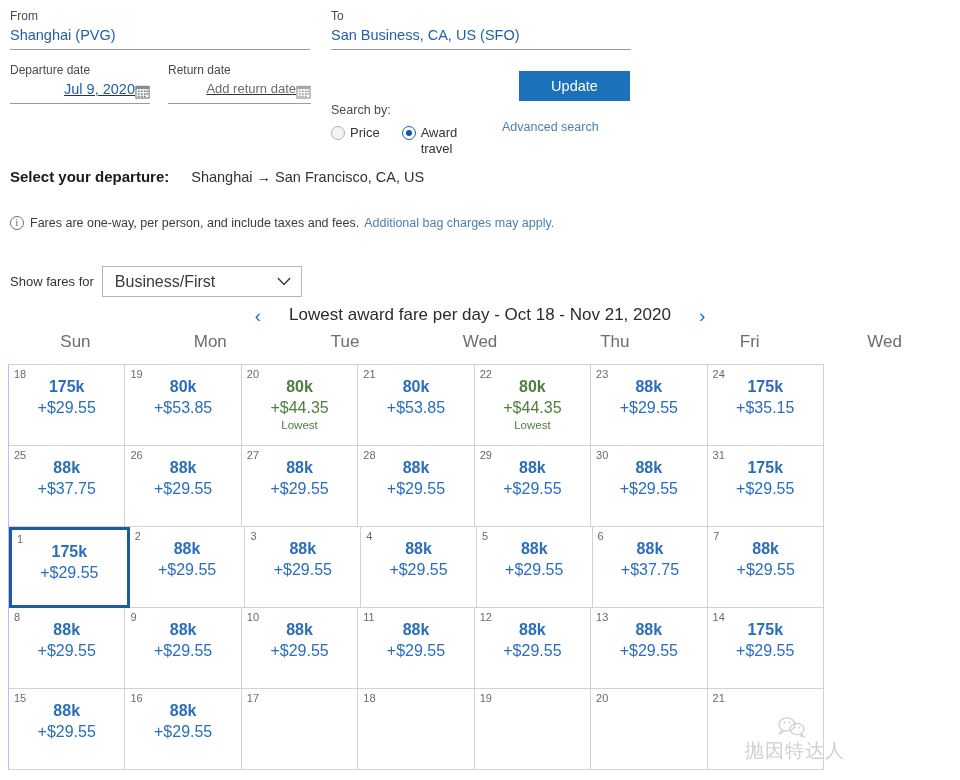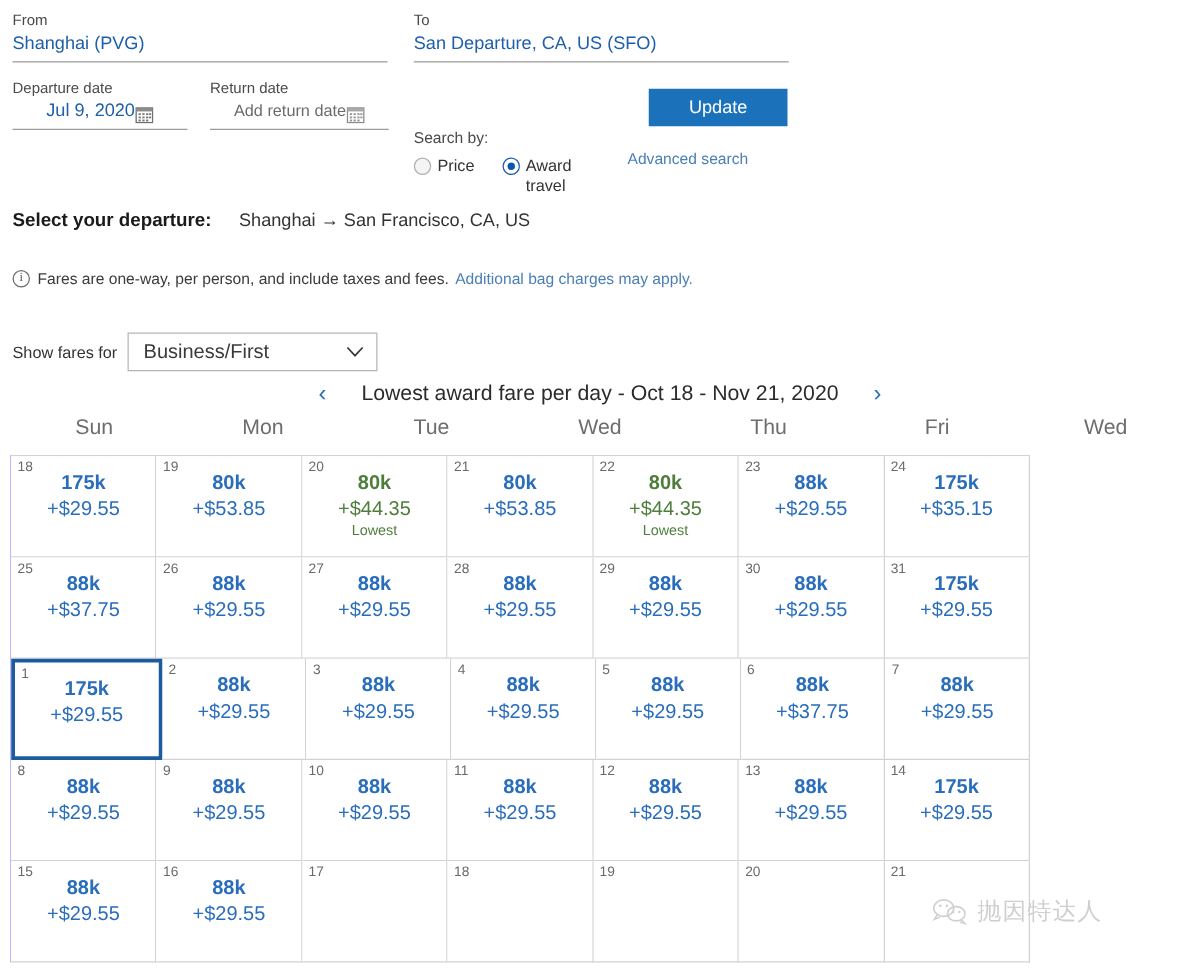--- a/index.html
+++ b/index.html
@@ -26,21 +26,21 @@
     padding-bottom: 3px;
   }
   .field-value.placeholder { color: #6b6b6b; font-size: 13px; }
 
   .from-field { position: absolute; left: 10px; top: 8px; width: 300px; }
   .to-field   { position: absolute; left: 331px; top: 8px; width: 300px; }
 
   .dep-field  { position: absolute; left: 10px; top: 62px; width: 140px; }
   .ret-field  { position: absolute; left: 168px; top: 62px; width: 143px; }
 
-  .date-row { display: flex; align-items: flex-end; justify-content: center; }
+  .date-row { display: flex; align-items: flex-end; justify-content: flex-end; text-decoration: underline; }
   .cal-icon { width: 15px; height: 15px; margin-bottom: 4px; opacity: .85; }
 
   .searchby { position: absolute; left: 331px; top: 62px; width: 190px; margin-top: 41px; }
   .searchby-label { font-size: 12.5px; color: #4a4a4a; }
   .radio-row { display: flex; margin-top: 8px; }
   .radio-opt { display: flex; align-items: flex-start; margin-right: 22px; }
   .radio {
     width: 14px; height: 14px; border-radius: 50%;
     border: 1px solid #b0b0b0; background: #f4f4f4;
     margin-right: 5px; margin-top: 1px; flex: 0 0 auto;
@@ -150,40 +150,40 @@
   .fare .tax   { font-size: 16px; line-height: 21px; }
   .fare .lowest-tag { font-size: 11.5px; line-height: 15px; }
   .fare.lowest { color: #4f7e3c; }
 
   
   .watermark {
     position: absolute; left: 745px; top: 716px;
     display: flex; align-items: center;
     color: #cfcfcf; font-size: 19px;
     font-family: "DejaVu Sans", sans-serif;
-    pointer-events: none; user-select: none;
+    pointer-events: none; user-select: none; flex-direction: column;
   }
   .wm-icon { margin-right: 7px; }
   .wm-text { letter-spacing: 1px; }
 </style>
 </head>
 <body>
 
 <div id="page">
 
   <div class="search-area">
 
     <div class="from-field">
       <div class="field-label">From</div>
       <div class="field-value field-underline">Shanghai (PVG)</div>
     </div>
 
     <div class="to-field">
       <div class="field-label">To</div>
-      <div class="field-value field-underline">San Departure, CA, US (SFO)</div>
+      <div class="field-value field-underline">San Business, CA, US (SFO)</div>
     </div>
 
     <div class="dep-field">
       <div class="field-label">Departure date</div>
       <div class="date-row field-underline">
         <div class="field-value">Jul 9, 2020</div>
         <svg class="cal-icon" viewBox="0 0 16 16">
           <rect x="1" y="2.5" width="14" height="12.5" fill="none" stroke="#555" stroke-width="1.1"></rect>
           <rect x="1" y="2.5" width="14" height="3" fill="#777"></rect>
           <g fill="#666">

